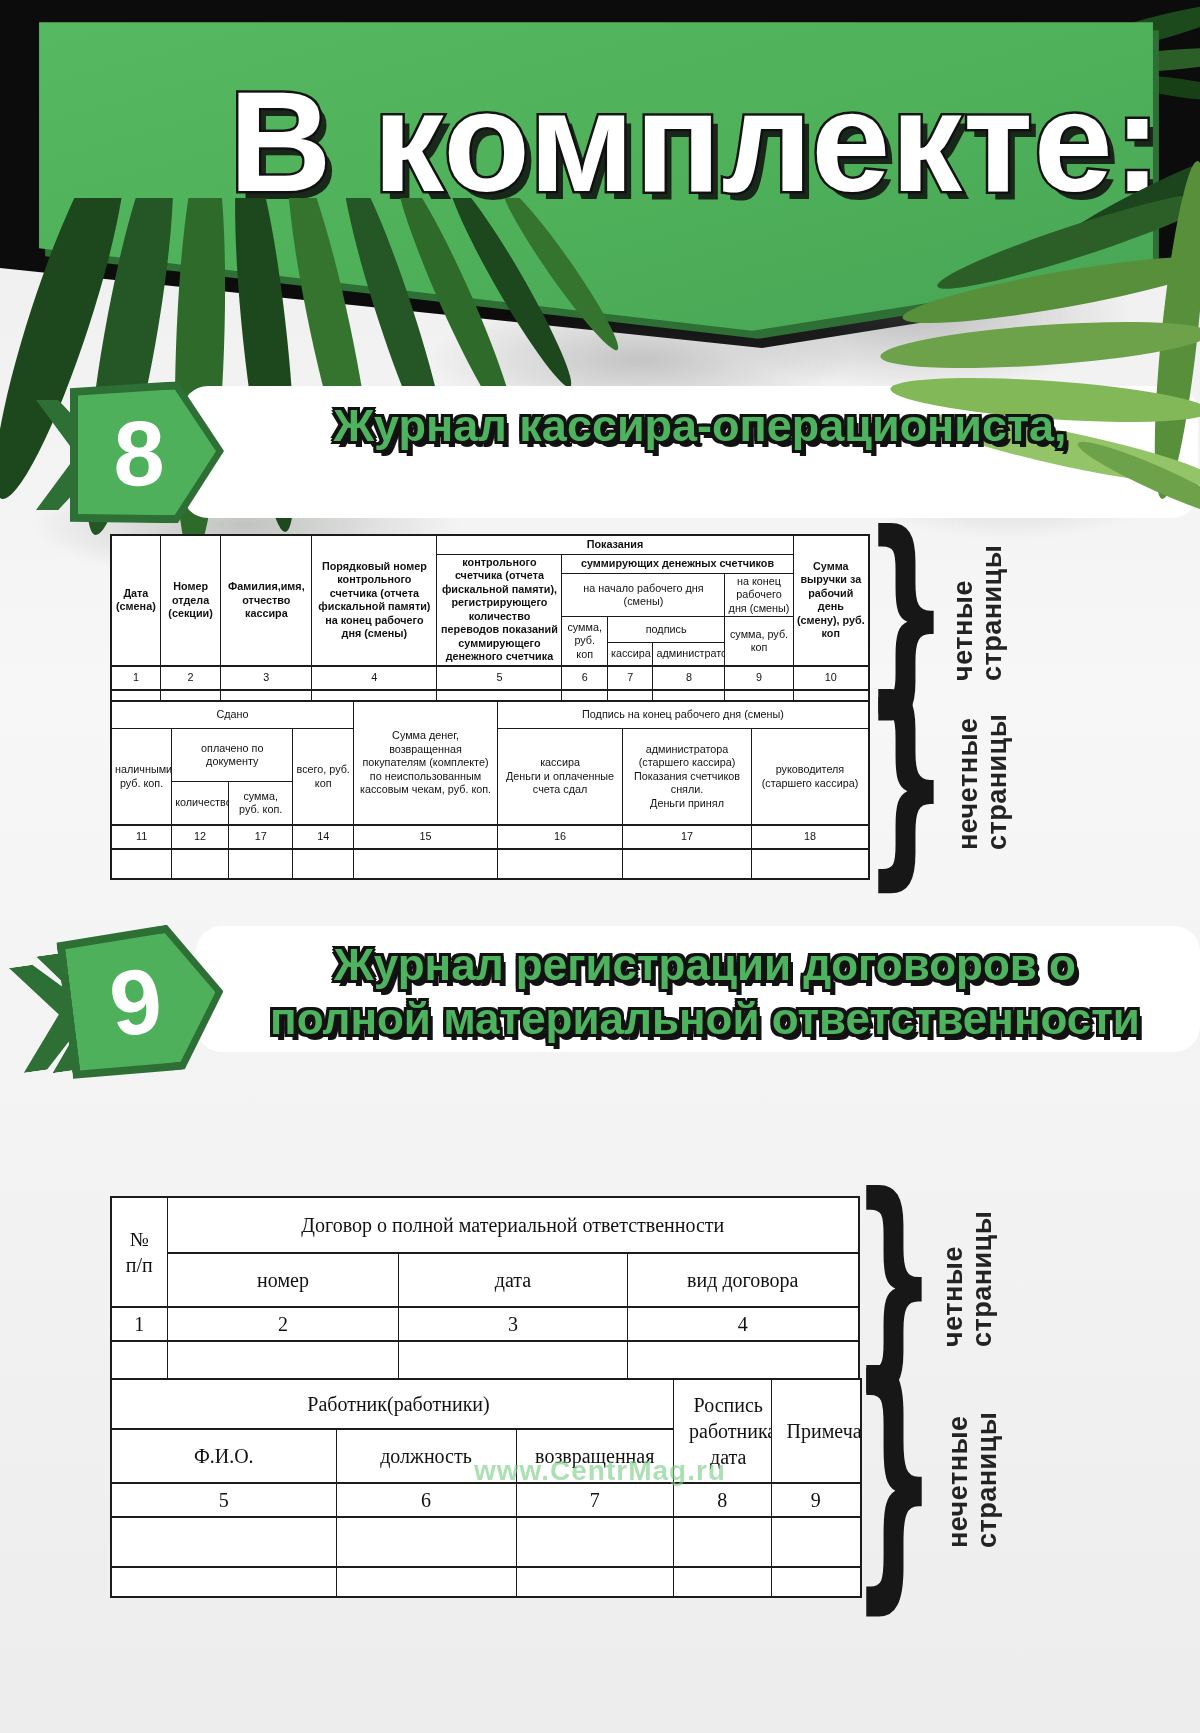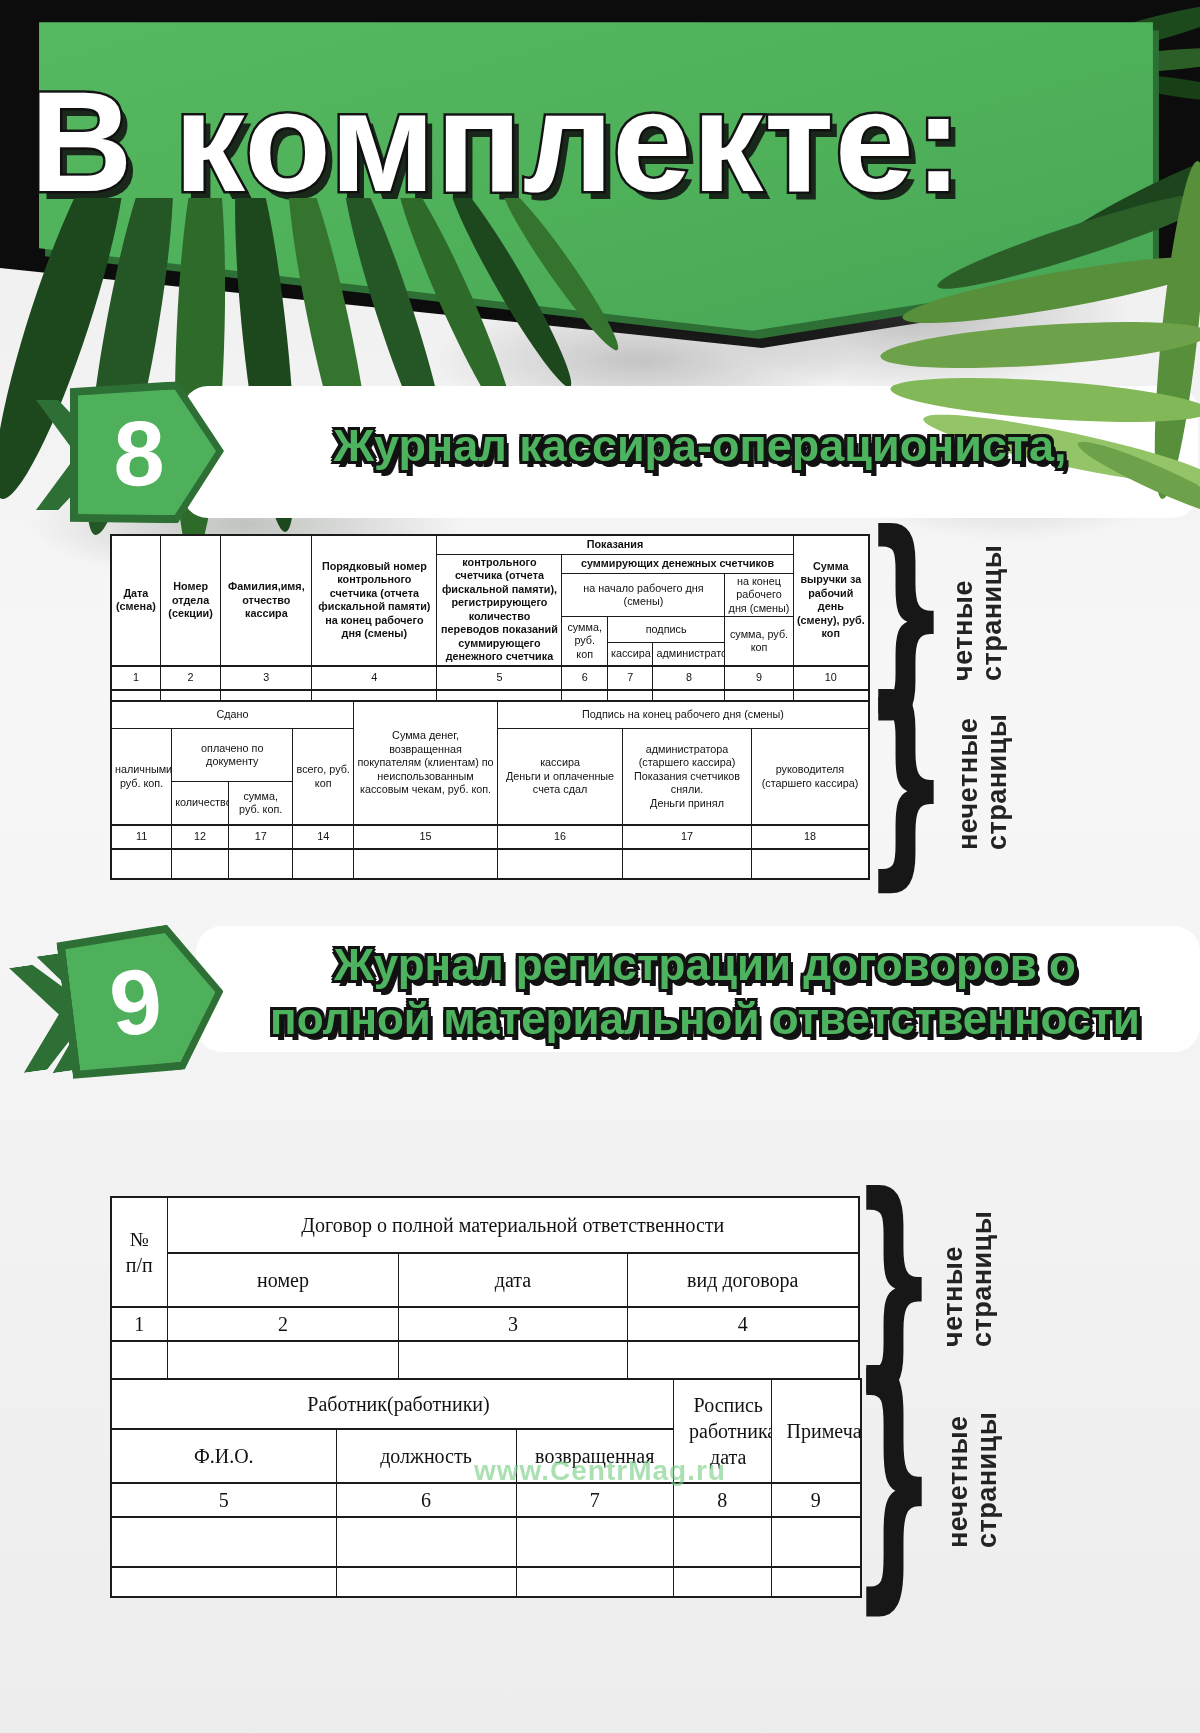--- a/index.html
+++ b/index.html
@@ -9,21 +9,21 @@
     background:linear-gradient(180deg,#ececec 0%,#f7f7f7 40%,#ededed 100%);
   }
   
   .black-top{position:absolute;left:0;top:0;width:1200px;height:348px;background:#0c0c0c;
     clip-path:polygon(0 0,100% 0,100% 80%,63.5% 100%,0 77%);z-index:1;}
   .banner-back{position:absolute;left:36px;top:24px;width:1132px;height:318px;background:#2d6f35;
     clip-path:polygon(0.8% 2%,99.2% 2%,99.2% 79%,63.8% 99%,0.8% 73%);z-index:2;}
   .banner{position:absolute;left:30px;top:16px;width:1132px;height:318px;
     background:linear-gradient(165deg,#57b862 0%,#4fb05a 55%,#46a554 100%);
     clip-path:polygon(0.8% 2%,99.2% 2%,99.2% 79%,63.8% 99%,0.8% 73%);z-index:2;}
-  .banner-title{position:absolute;left:0;right:0;top:44px;text-align:left;
+  .banner-title{position:absolute;left:0;right:0;top:44px;text-align:right;
     font-size:142px;font-weight:800;color:#ffffff;letter-spacing:1px;
     -webkit-text-stroke:5px #141414;paint-order:stroke fill;
     text-shadow:7px 8px 0 rgba(15,15,15,.85);}
   
   .leaf-svg{position:absolute;}
   .blob{position:absolute;border-radius:50%;z-index:1;filter:blur(2px);}
   
   .badge{position:absolute;z-index:5;}
   .badge .outer{position:absolute;inset:0;background:#2d6f35;
     clip-path:polygon(0 3%,70% 0,100% 50%,70% 100%,0 97%);}
@@ -111,21 +111,21 @@
   </svg>
 
   <div class="chev" style="left:36px;top:400px;width:74px;height:110px;"></div>
   <div class="badge" style="left:70px;top:382px;width:154px;height:142px;transform:skewY(-1.5deg);">
     <div class="outer"></div>
     <div class="inner">
       <div class="num">8</div>
     </div>
   </div>
 
-  <div class="bubble" style="left:200px;top:398px;width:1000px;font-size:45px;line-height:55px;margin-top:20px;">
+  <div class="bubble" style="left:200px;top:398px;width:1000px;font-size:45px;line-height:55px;">
     <span>Журнал кассира-операциониста,</span>
   </div>
 
   <table class="form-table sans" style="left:110px;top:534px;width:760px;">
     <colgroup>
         <col style="width:6.5%">
         <col style="width:8%">
         <col style="width:12%">
         <col style="width:16.5%">
         <col style="width:16.5%">
@@ -202,21 +202,21 @@
         <col style="width:8.5%">
         <col style="width:8%">
         <col style="width:19%">
         <col style="width:16.5%">
         <col style="width:17%">
         <col style="width:15.5%">
       </colgroup>
     <tbody>
         <tr class="h24">
       <td colspan="4">Сдано</td>
-      <td rowspan="3">Сумма денег, возвращенная покупателям (клиентам) по неиспользованным кассовым чекам, руб. коп.</td>
+      <td rowspan="3">Сумма денег, возвращенная покупателям (комплекте) по неиспользованным кассовым чекам, руб. коп.</td>
       <td colspan="3">Подпись на конец рабочего дня (смены)</td>
     </tr>
     <tr class="h50">
       <td rowspan="2">наличными, руб. коп.</td>
       <td colspan="2">оплачено по документу</td>
       <td rowspan="2">всего, руб. коп</td>
       <td rowspan="2" class="pre">кассира
 Деньги и оплаченные
 счета сдал</td>
       <td rowspan="2" class="pre">администратора

